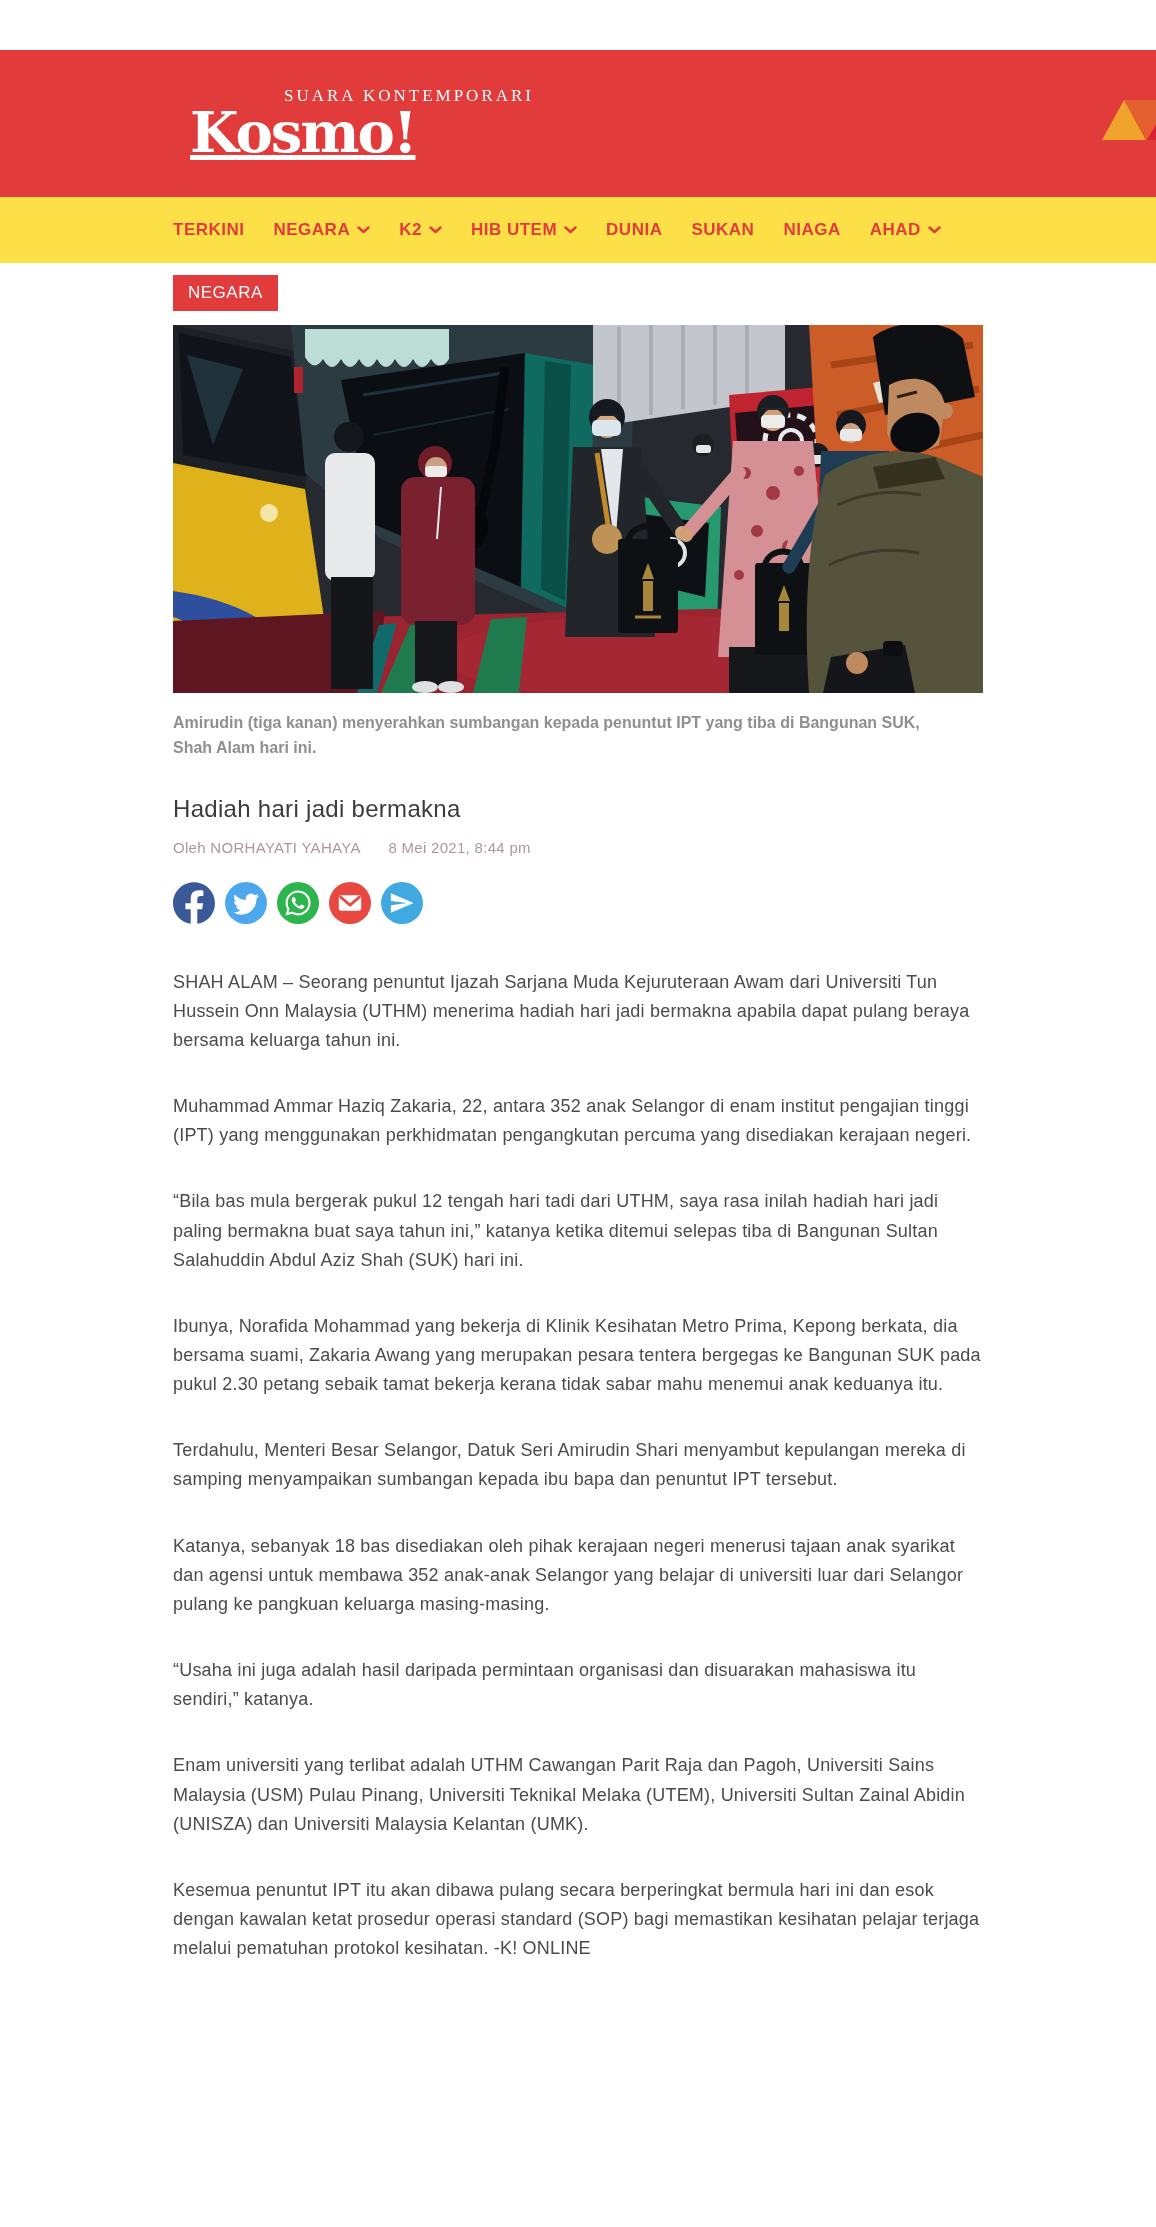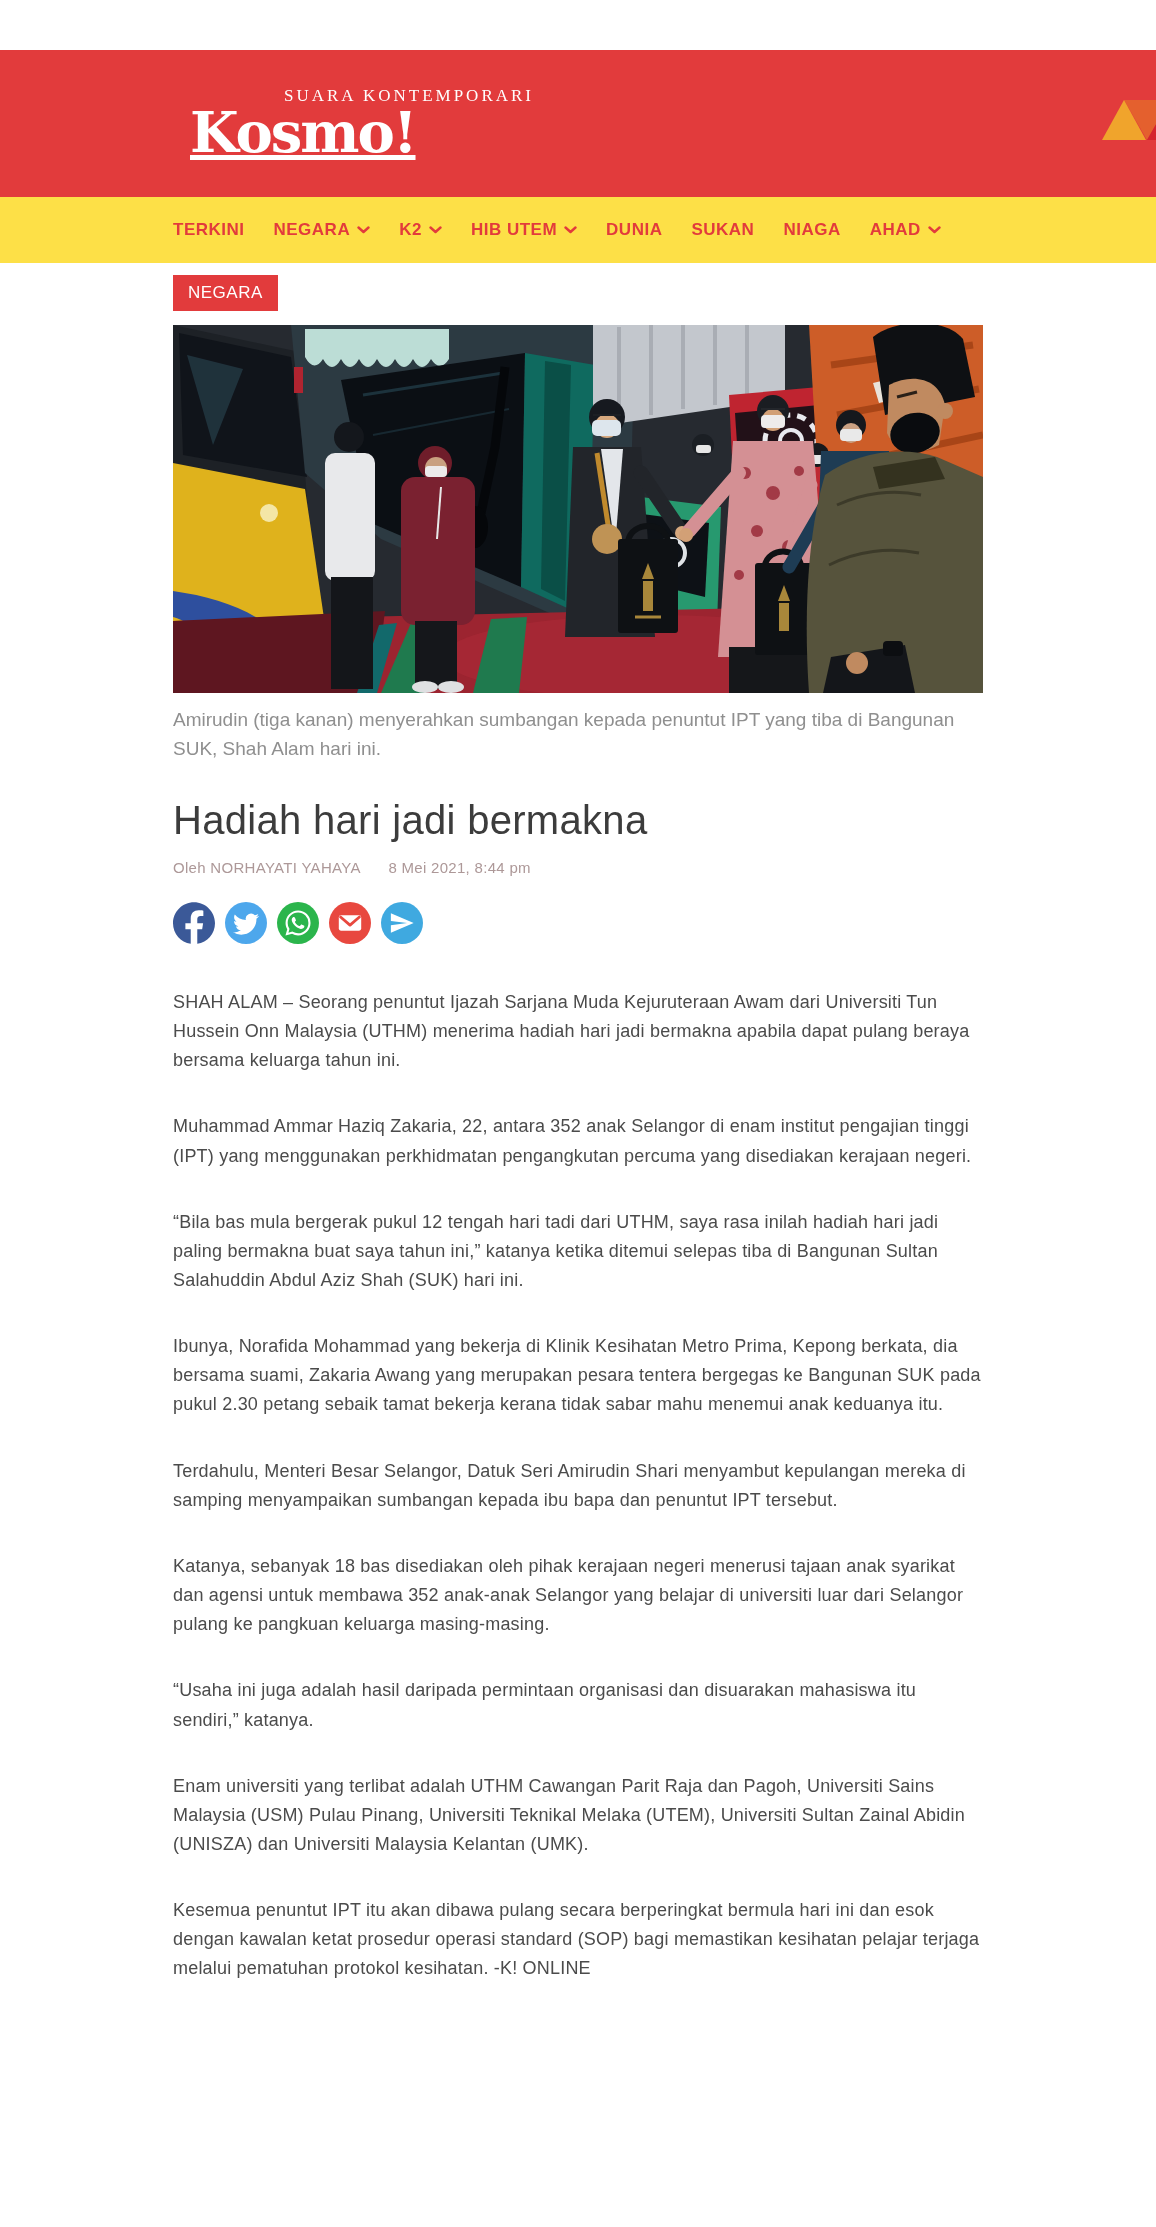--- a/index.html
+++ b/index.html
@@ -15,22 +15,22 @@
 
   nav.main-nav { height:66px; display:flex; align-items:center; gap:29px; padding-left:173px; white-space:nowrap; overflow:hidden; background:#fde047; }
   .nav-item { display:inline-flex; align-items:center; gap:7px; color:var(--primary,#e23b3c); font-size:17px; font-weight:bold; letter-spacing:.5px; text-decoration:none; cursor:pointer; }
   .nav-item svg { display:block; }
 
   
   main { width:810px; margin:0 auto; }
   .category-badge { display:inline-block; margin-top:12px; background:var(--primary,#e23b3c); color:#fff; font-size:17px; letter-spacing:.5px; padding:8px 15px; text-decoration:none; }
   figure.article-image { margin:14px 0 0; width:810px; height:368px; overflow:hidden; background:#23262b; }
   figure.article-image svg { display:block; width:810px; height:368px; }
-  figcaption { margin-top:12px; color:var(--caption,#8f8f8f); font-size:19px; line-height:1.55; max-width:790px; }
-  h1.article-title { margin:34px 0 0; font-weight:400; font-size:40px; color:var(--title,#3c3c3c); letter-spacing:.3px; }
+  figcaption { margin-top:18px; color:var(--caption,#8f8f8f); font-size:16px; line-height:1.55; max-width:790px;font-weight:bold; }
+  h1.article-title { margin:34px 0 0; font-weight:400; font-size:24px; color:var(--title,#3c3c3c); letter-spacing:.3px; }
   .byline { margin-top:16px; color:var(--byline,#ad9898); font-size:15px; letter-spacing:.3px; }
   .byline .date { margin-left:24px; }
 
   .share-row { margin-top:26px; display:flex; gap:10px; }
   .share-btn { width:42px; height:42px; border-radius:50%; padding:0; border:none; background:transparent; cursor:pointer; display:block; }
   .share-btn svg { display:block; width:42px; height:42px; }
 
   .article-body { margin-top:44px; padding-bottom:55px; }
   .article-body p { margin:0 0 37px; font-size:18px; line-height:1.62; color:var(--body,#4b4b4b); letter-spacing:.2px; }
   .article-body p:last-child { margin-bottom:0; }

